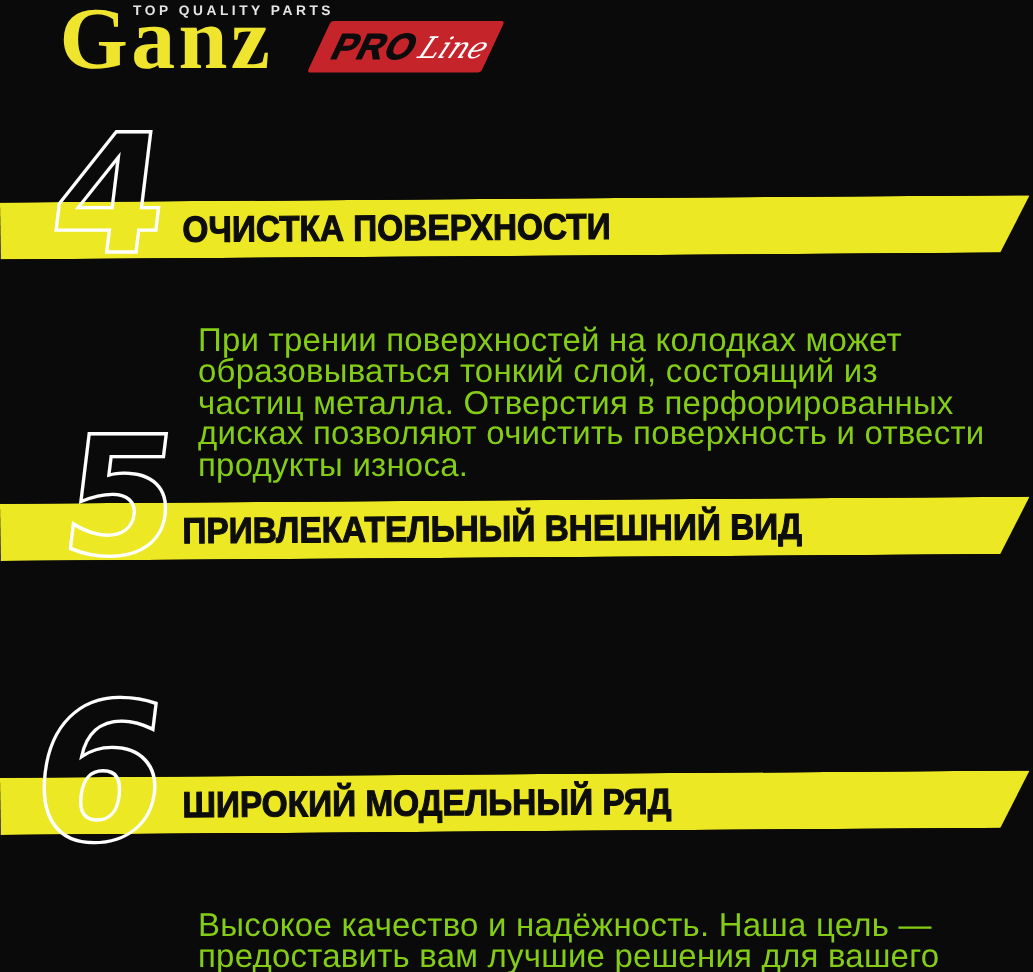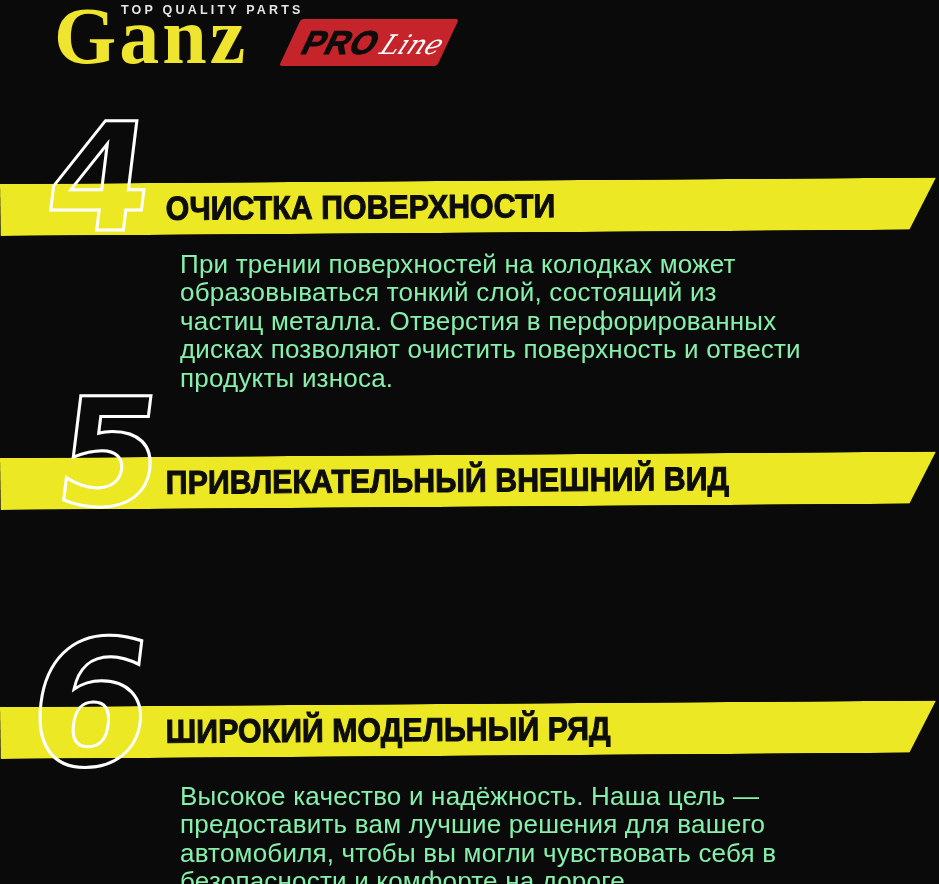--- a/index.html
+++ b/index.html
@@ -57,22 +57,22 @@
   .heading{
     display:block;padding-left:180px;line-height:52px;
     font-size:33px;font-weight:bold;color:#0d0d0d;
     -webkit-text-stroke:1px #0d0d0d;
     letter-spacing:0;white-space:nowrap;
     transform:scaleX(0.92);transform-origin:left center;
   }
   
   .body-text{
     position:absolute;left:180px;width:745px;
-    font-size:26px;line-height:28.4px;color:#86efac;
-    white-space:pre-line;z-index:2;letter-spacing:0.2px;
+    font-size:30px;line-height:28.4px;color:#84cc16;
+    white-space:pre-line;z-index:2;letter-spacing:0.2px;margin-top:46px;
   }
   .p4{top:250px;} .p5{top:530px;} .p6{top:782px;}
   
   .watermark{
     position:absolute;left:180px;top:362px;z-index:2;
     font-family:"Liberation Serif",serif;
     font-size:120px;line-height:1;letter-spacing:18px;
     color:rgba(12,12,12,0.78);
     -webkit-text-stroke:1px rgba(145,145,145,0.28);
     text-shadow:3px 4px 5px rgba(0,0,0,0.55),-1px -2px 2px rgba(170,170,170,0.10);

